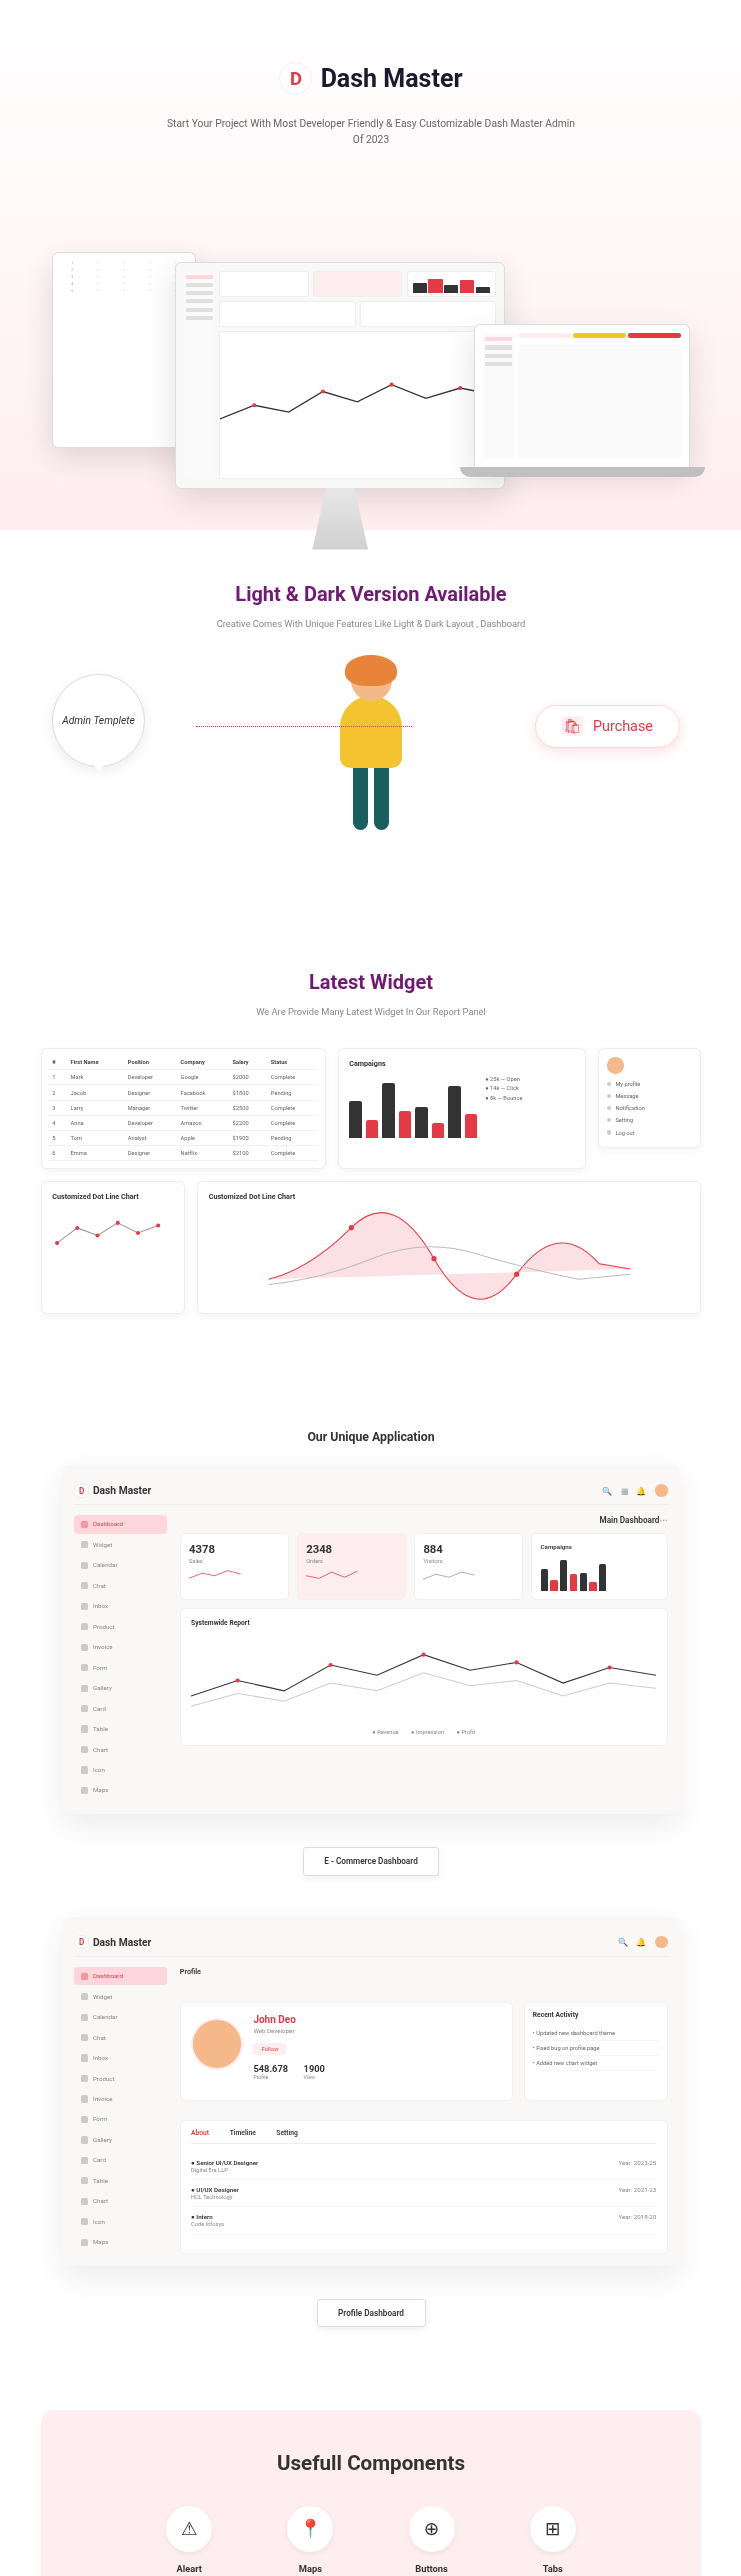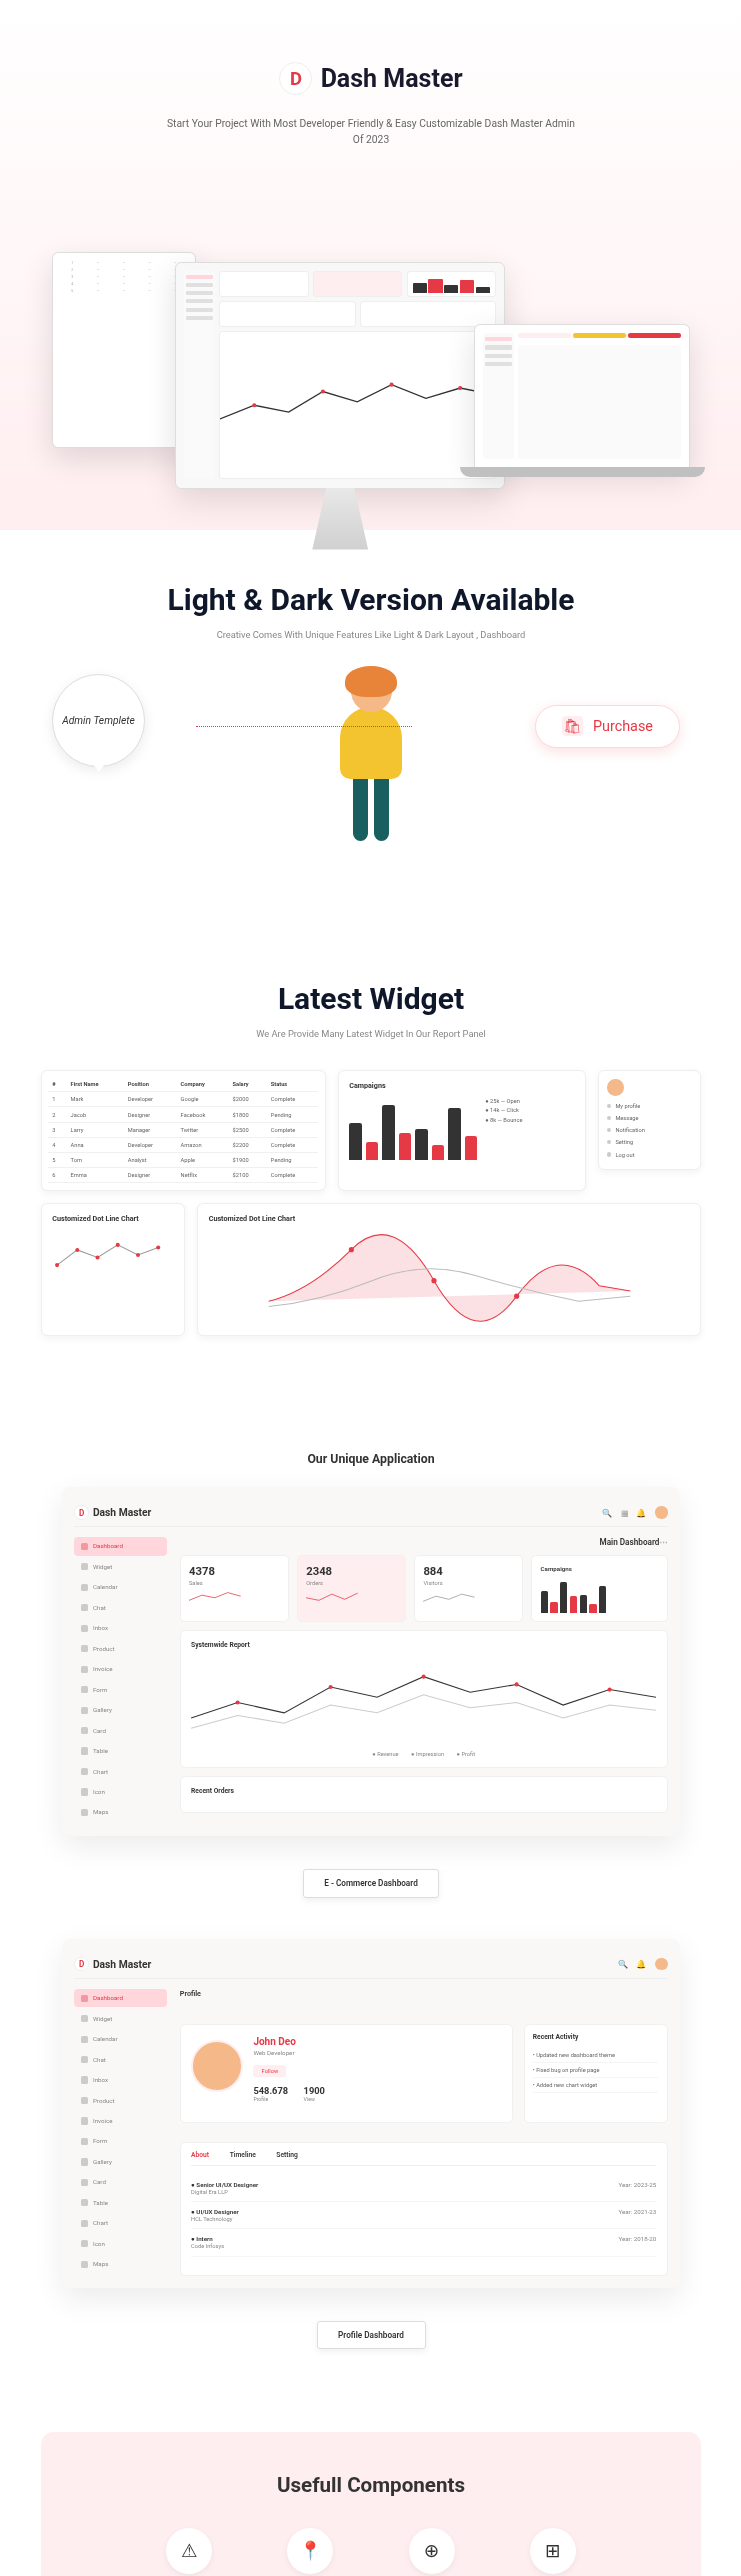--- a/index.html
+++ b/index.html
@@ -25,21 +25,21 @@
 .mini-cards{display:flex;gap:4.1px}
 .mini-card{flex:1;height:26px;background:#fff;border:0.5px solid #eee;border-radius:3.1px;padding:3.1px}
 .mini-card.pink{background:#ffeef0}
 .mini-chart{flex:1;background:#fff;border:0.5px solid #eee;border-radius:3.1px;position:relative}
 .mini-chart svg{width:100%;height:100%}
 .mini-bars{display:flex;align-items:flex-end;gap:1.5px;height:20.6px;padding:2.1px}
 .mini-bar{flex:1;background:#333;border-radius:1px 1px 0 0}
 .mini-bar.pink{background:#e63946}
 
 .section{padding:52px 41px;text-align:center}
-.section h2{font-size:30px;font-weight:700;color:#0f172a;margin-bottom:12.4px}
+.section h2{font-size:20px;font-weight:700;color:#701a75;margin-bottom:12.4px}
 .section p.sub{font-size:9.3px;color:#888;margin-bottom:31px}
 
 .light-dark{position:relative}
 .bubble{position:absolute;left:52px;top:144px;background:#fff;border:0.5px solid #ddd;border-radius:50%;width:93px;height:93px;display:flex;align-items:center;justify-content:center;font-size:10.3px;font-style:italic;font-family:Georgia,serif;color:#333;box-shadow:0 4.1px 12.4px rgba(0,0,0,.08)}
 .bubble::after{content:'';position:absolute;bottom:-6.2px;left:50%;transform:translateX(-50%);width:0;height:0;border-left:6.2px solid transparent;border-right:6.2px solid transparent;border-top:8.2px solid #fff}
 .character{width:103px;height:185px;margin:20.6px auto;position:relative}
 .char-head{width:41px;height:41px;background:#f4b889;border-radius:50%;margin:0 auto;position:relative}
 .char-hair{position:absolute;top:-5.2px;left:-5.2px;right:-5.2px;height:31px;background:#e8843a;border-radius:50% 50% 40% 40%}
 .char-body{width:62px;height:72px;background:#f4c430;border-radius:31px 31px 10.3px 10.3px;margin:-5.2px auto 0}
 .char-legs{display:flex;justify-content:center;gap:5.2px}
@@ -445,23 +445,20 @@
                 <circle cx="630" cy="55" r="4"></circle>
                 <circle cx="810" cy="65" r="4"></circle>
               </g>
           </svg>
           <div style="display:flex;justify-content:center;gap:12.4px;font-size:5.7px;color:#888" id="ecom-leg">
               <span>● Revenue</span>
               <span>● Impression</span>
               <span>● Profit</span>
             </div>
         </div>
-        <div class="dash-chart-box">
-            <h5>Recent Orders</h5>
-          </div>
       </div>
     </div>
   </div>
   <div class="caption-btn">E - Commerce Dashboard</div>
 
   
   <div class="dash-preview profile-dash" style="margin-top:41px">
     <div class="dash-top">
       <div class="dash-logo">
           <div class="dash-logo-icon">D</div>

